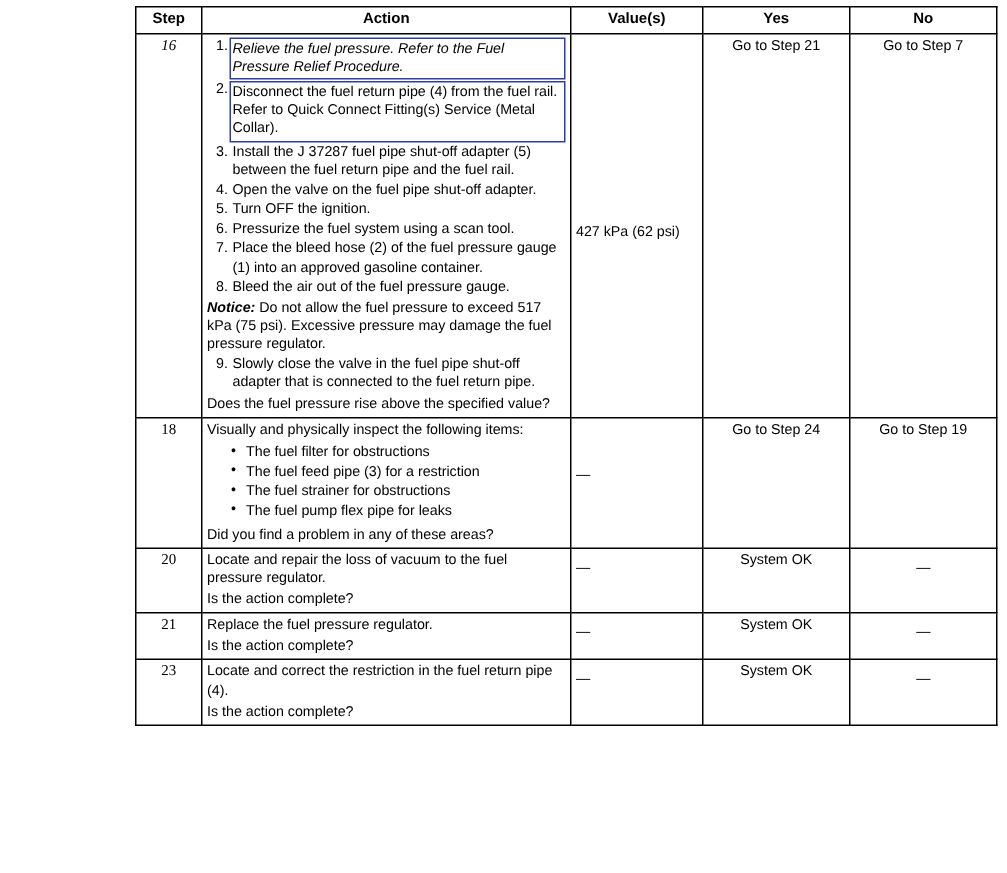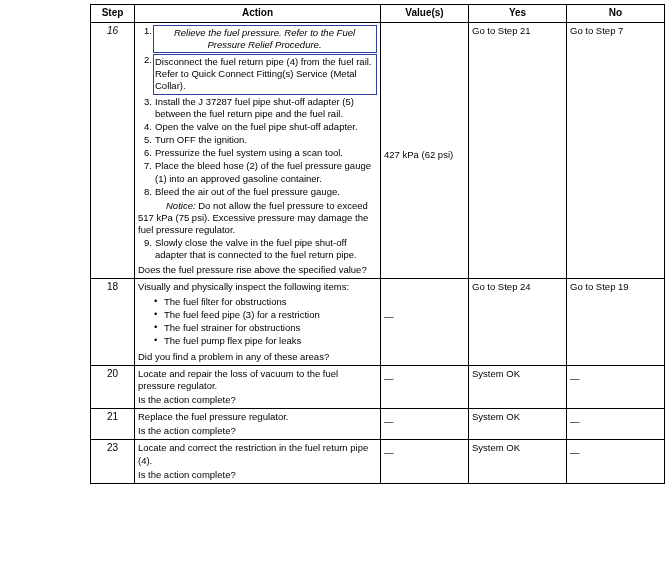--- a/index.html
+++ b/index.html
@@ -47,28 +47,29 @@
   col.c-action { width: 246px; }
   col.c-value { width: 88px; }
   col.c-yes { width: 98px; }
   col.c-no { width: 98px; }
 
   td.step {
     text-align: center;
     vertical-align: middle;
     font-style: italic;
     font-size: 10px;
+    font-family: Liberation Serif, serif;
   }
   td.step.upright { font-style: normal; }
   td.value {
     text-align: left;
     font-size: 9.5px;
   }
   td.yes, td.no {
-    text-align: left;
+    text-align: center;
     font-size: 9.5px;
   }
   .pad-top-md { padding-top: 9px; }
   .pad-top-sm { padding-top: 5px; }
   .pad-top-xl { padding-top: 30px; }
   .pad-top-xxl { padding-top: 124px; }
   .bot-align {
     vertical-align: bottom;
   }
 
@@ -88,22 +89,22 @@
     top: 0;
     width: 14px;
     text-align: right;
   }
   .hl {
     border: 1px solid #2f3fa0;
     padding: 1px 2px 1px 1px;
     margin-left: -2px;
     display: block;
   }
-  .ital { font-style: italic; text-align: center; }
-  .bold-ital { font-weight: normal; font-style: italic; margin-left: 28px; }
+  .ital { font-style: italic; }
+  .bold-ital { font-weight: bold; font-style: italic; }
   .notice {
     margin-top: 2px;
     margin-bottom: 1px;
   }
   ul.bullets {
     margin: 3px 0 3px 0;
     padding: 0 0 0 16px;
     list-style: none;
   }
   ul.bullets li {

